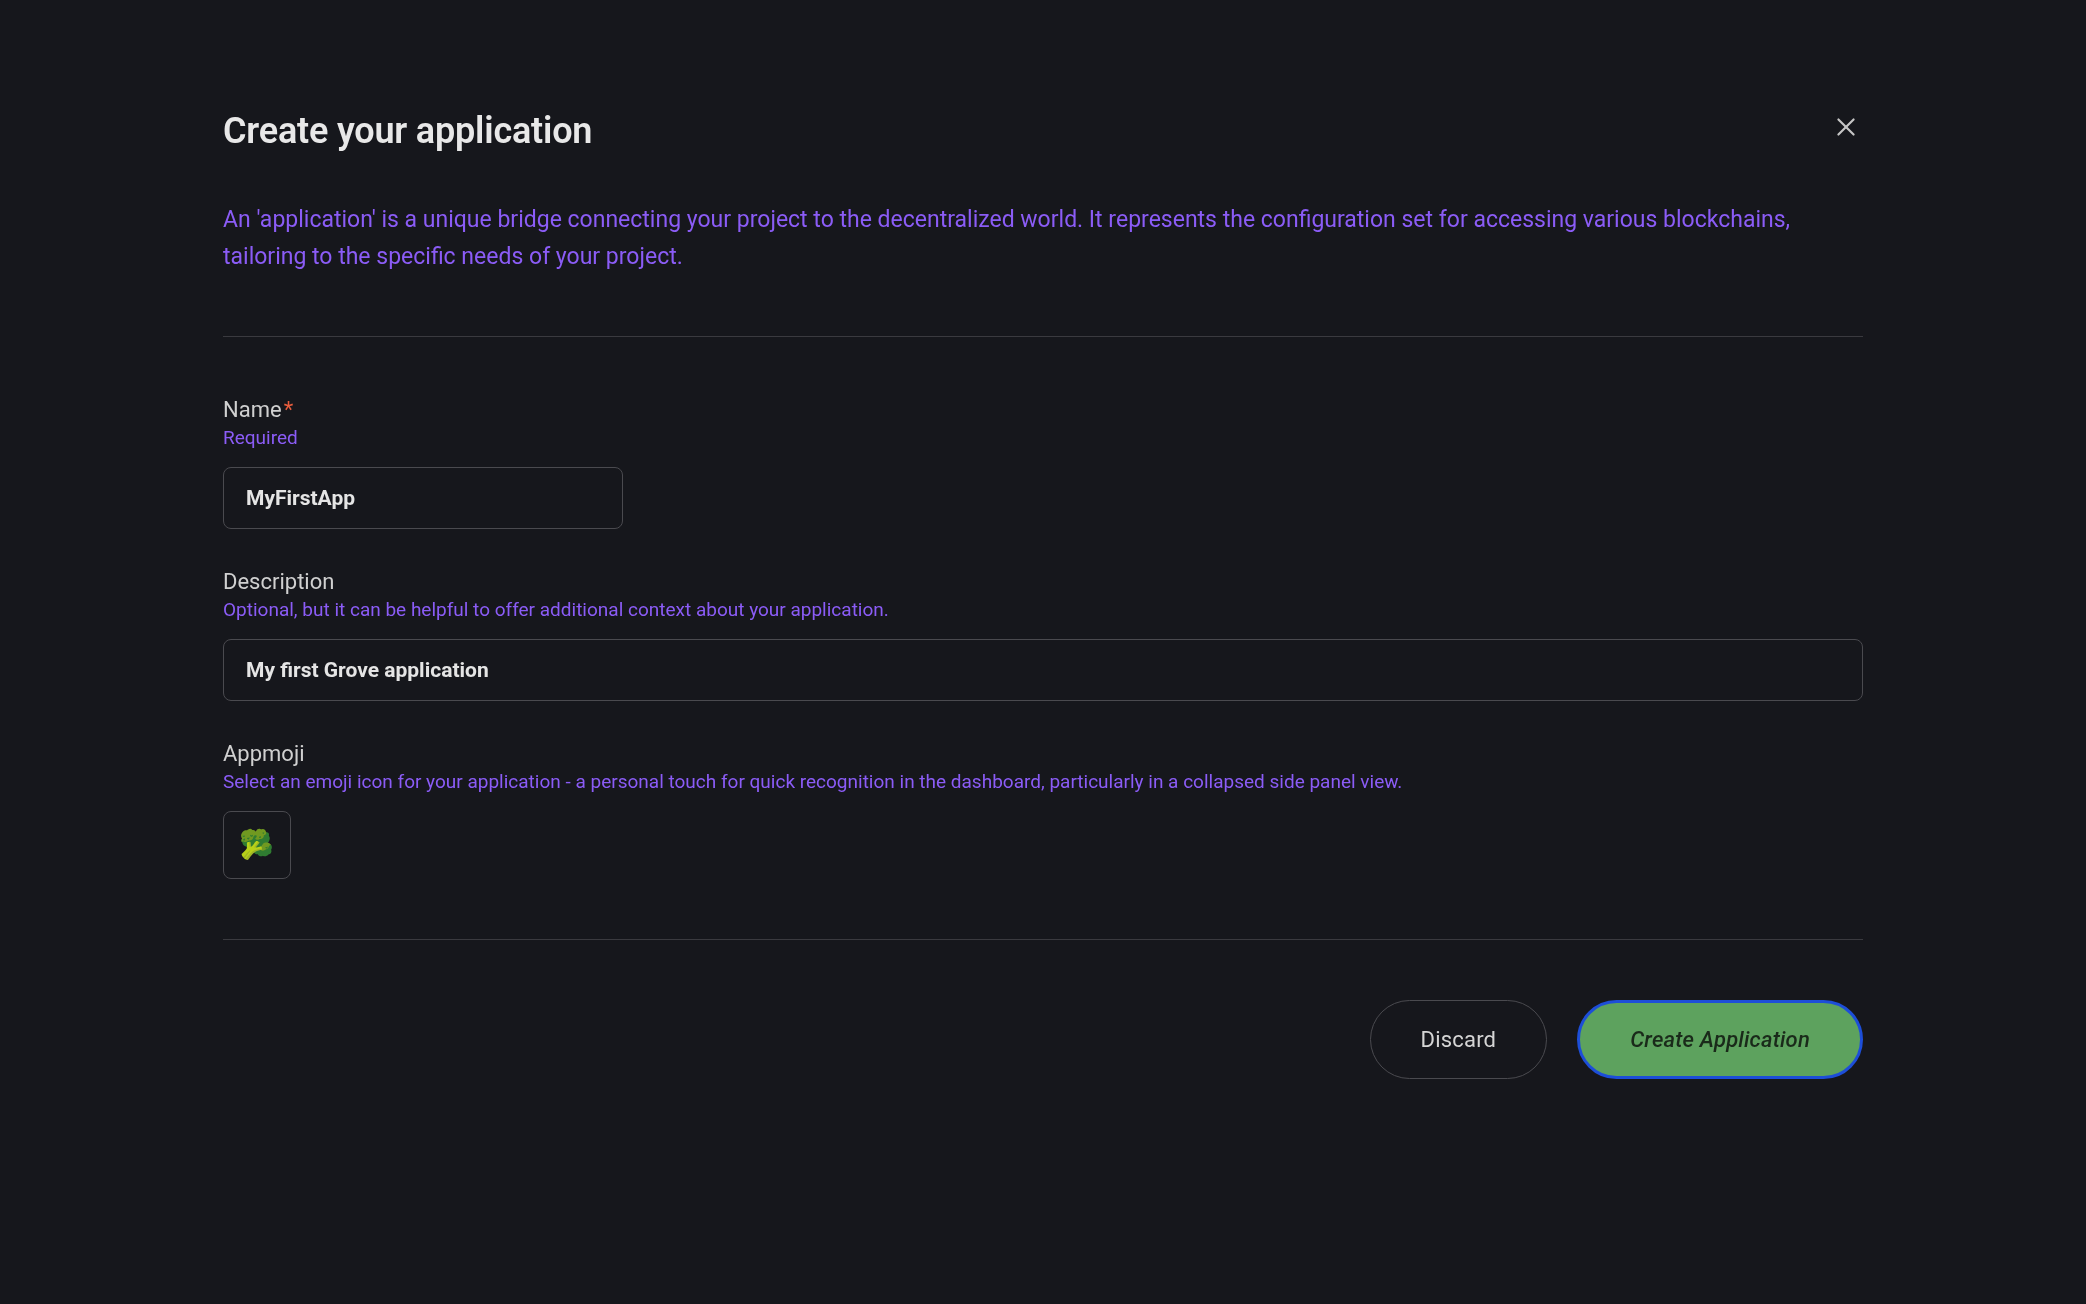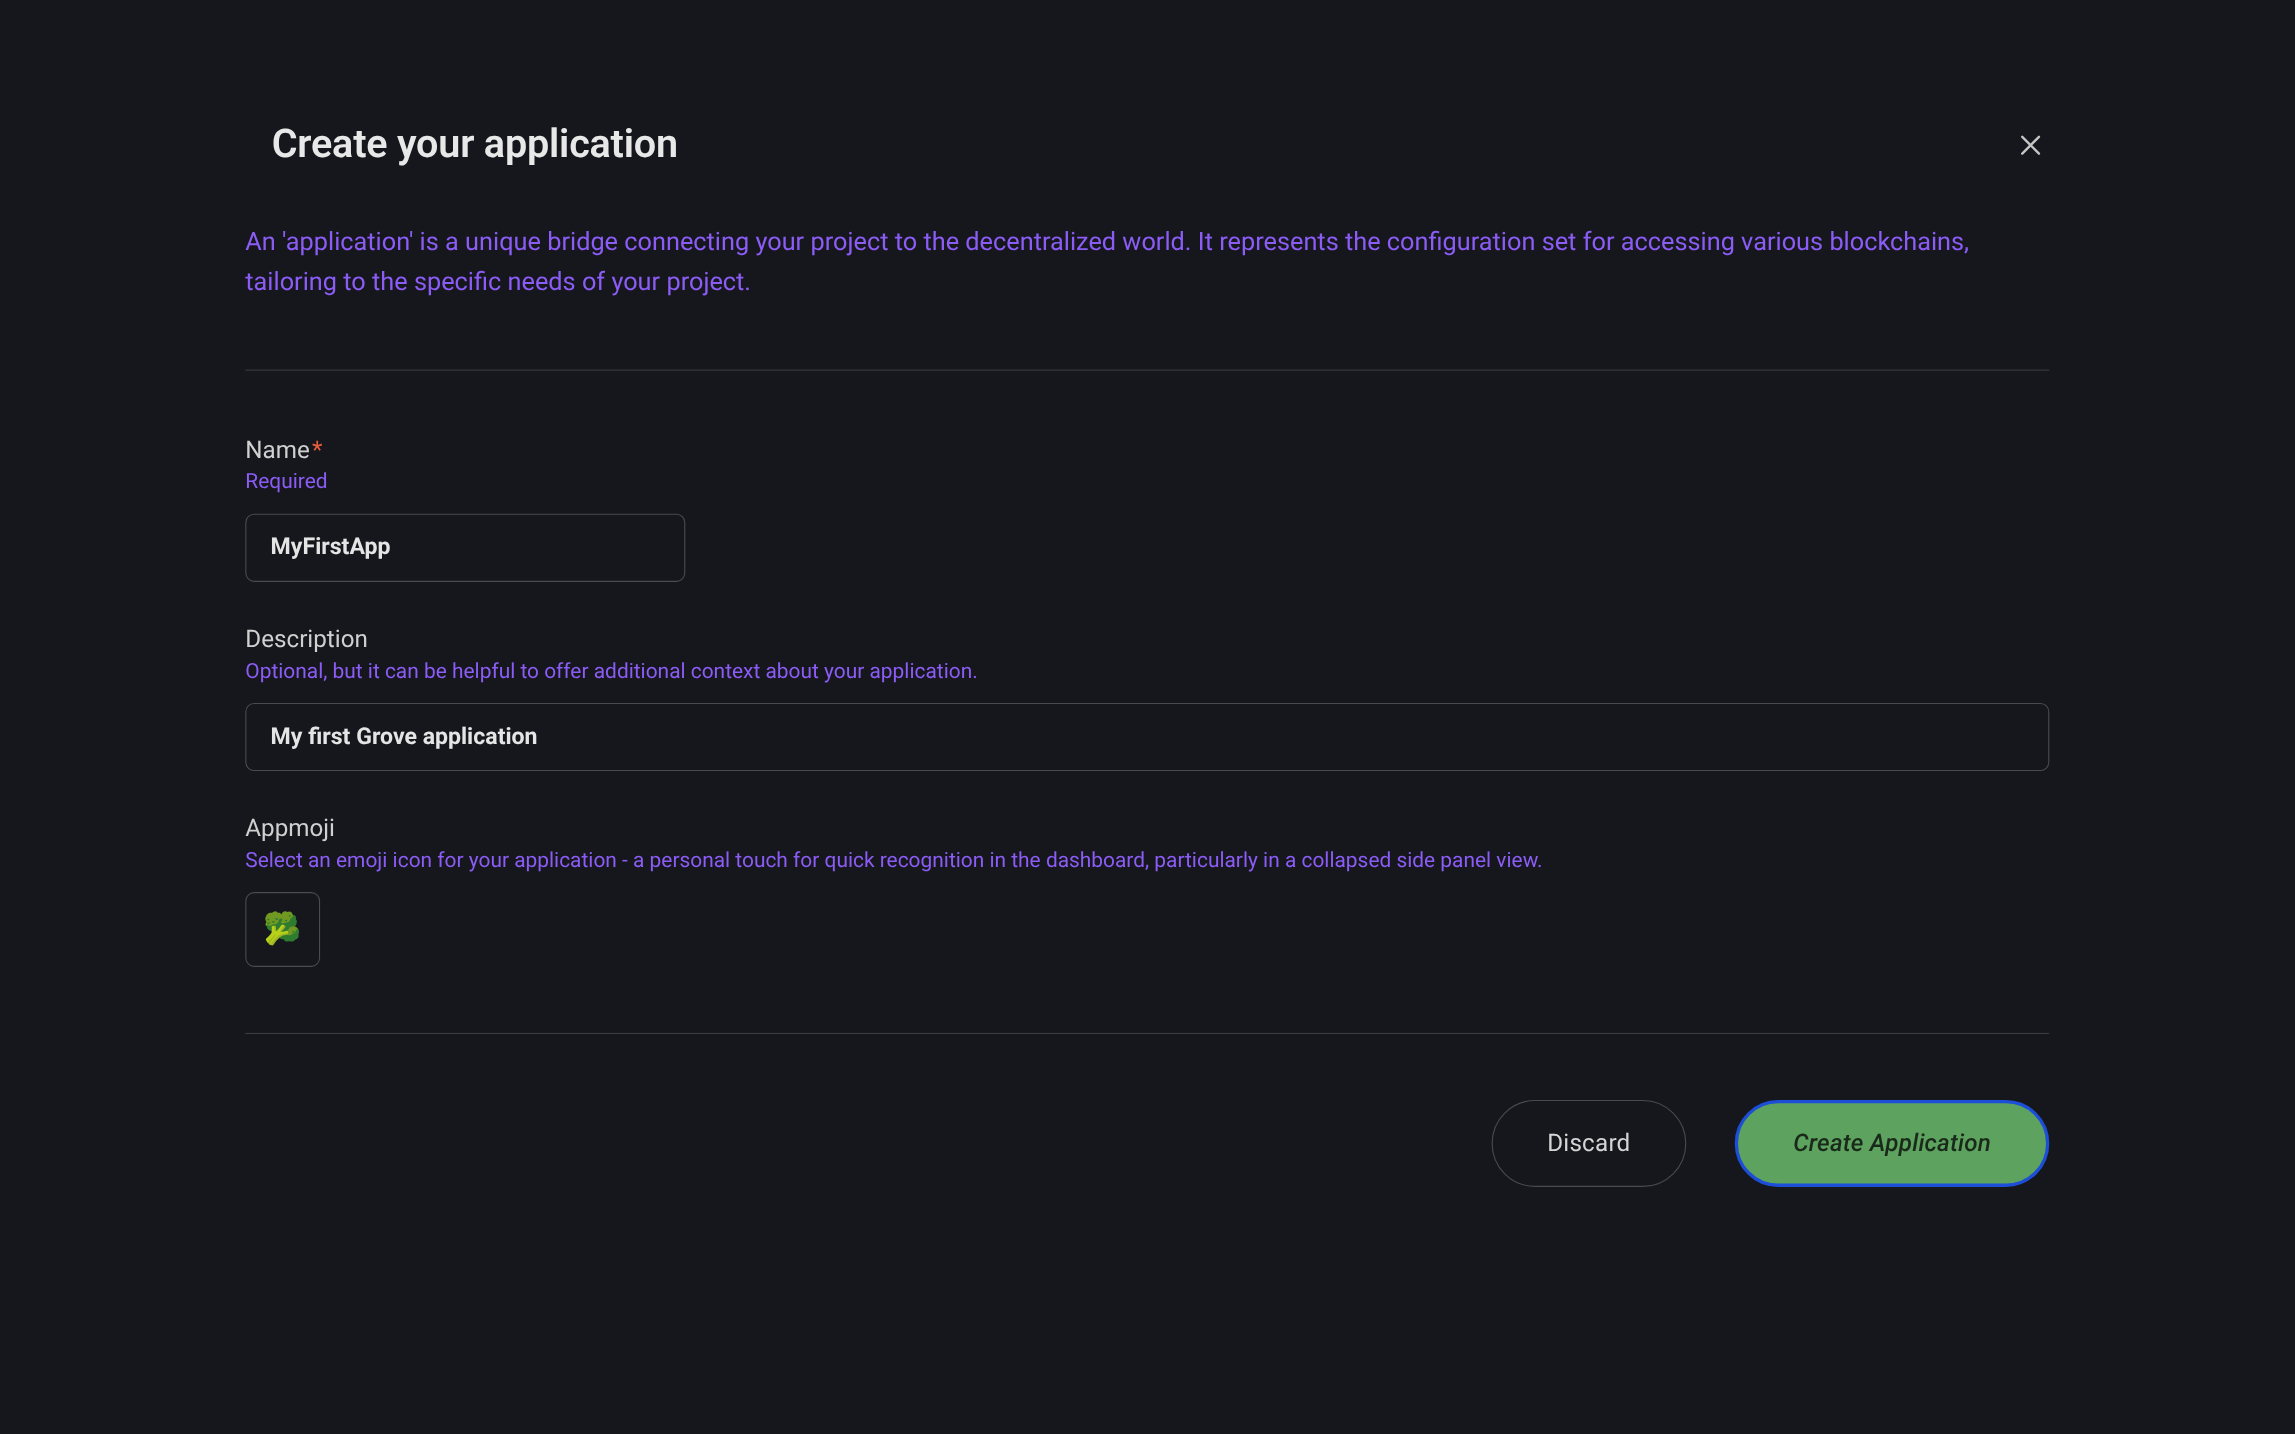--- a/index.html
+++ b/index.html
@@ -18,23 +18,22 @@
 
     .modal {
       max-width: 1950px;
       margin: 0 auto;
       padding: 110px 155px 60px 155px;
     }
 
     .modal-header {
       display: flex;
       justify-content: space-between;
-      align-items: flex-end;
+      align-items: flex-start;
       margin-bottom: 50px;
-      margin-left: 24px;
     }
 
     .modal-title {
       font-size: 36px;
       font-weight: 600;
       color: #e8e8e8;
       letter-spacing: -0.2px;
     }
 
     .close-button {
@@ -124,21 +123,21 @@
       align-items: center;
       justify-content: center;
       font-size: 28px;
       cursor: pointer;
     }
 
     .modal-footer {
       padding-top: 60px;
       display: flex;
       justify-content: flex-end;
-      gap: 44px;
+      gap: 30px;
     }
 
     .btn {
       border-radius: 100px;
       padding: 24px 50px;
       font-size: 22px;
       font-weight: 400;
       cursor: pointer;
       font-family: inherit;
       letter-spacing: 0.2px;

